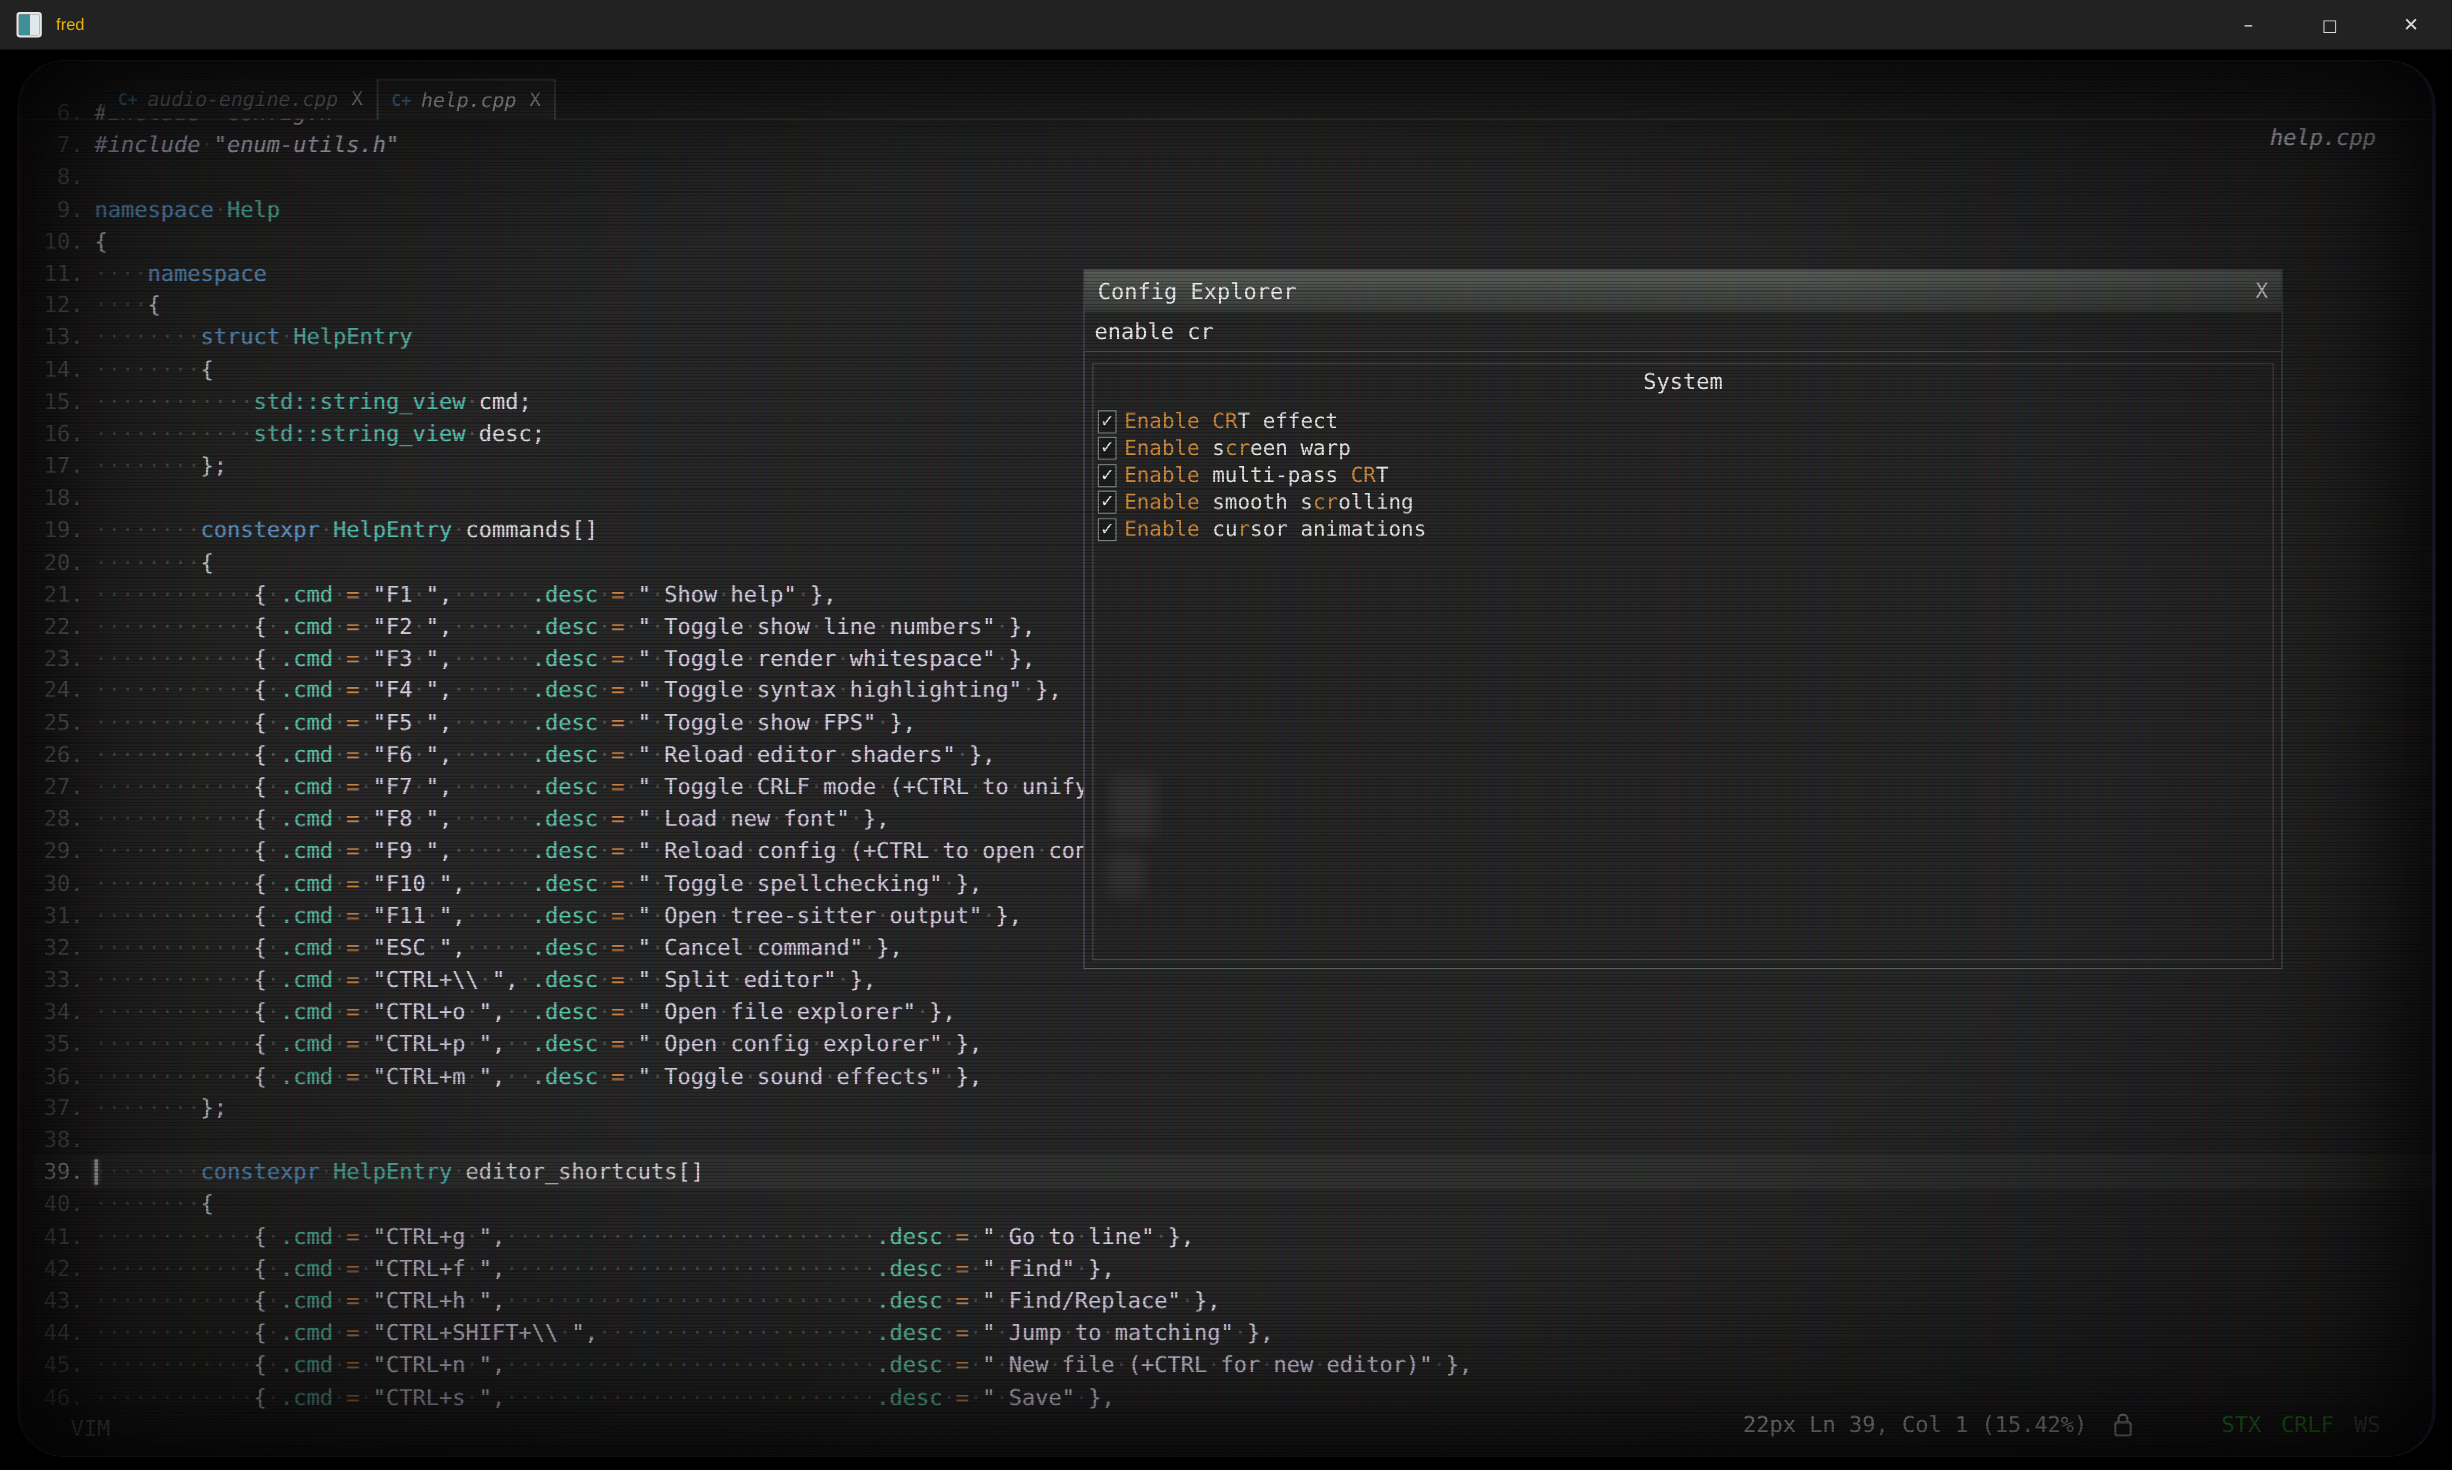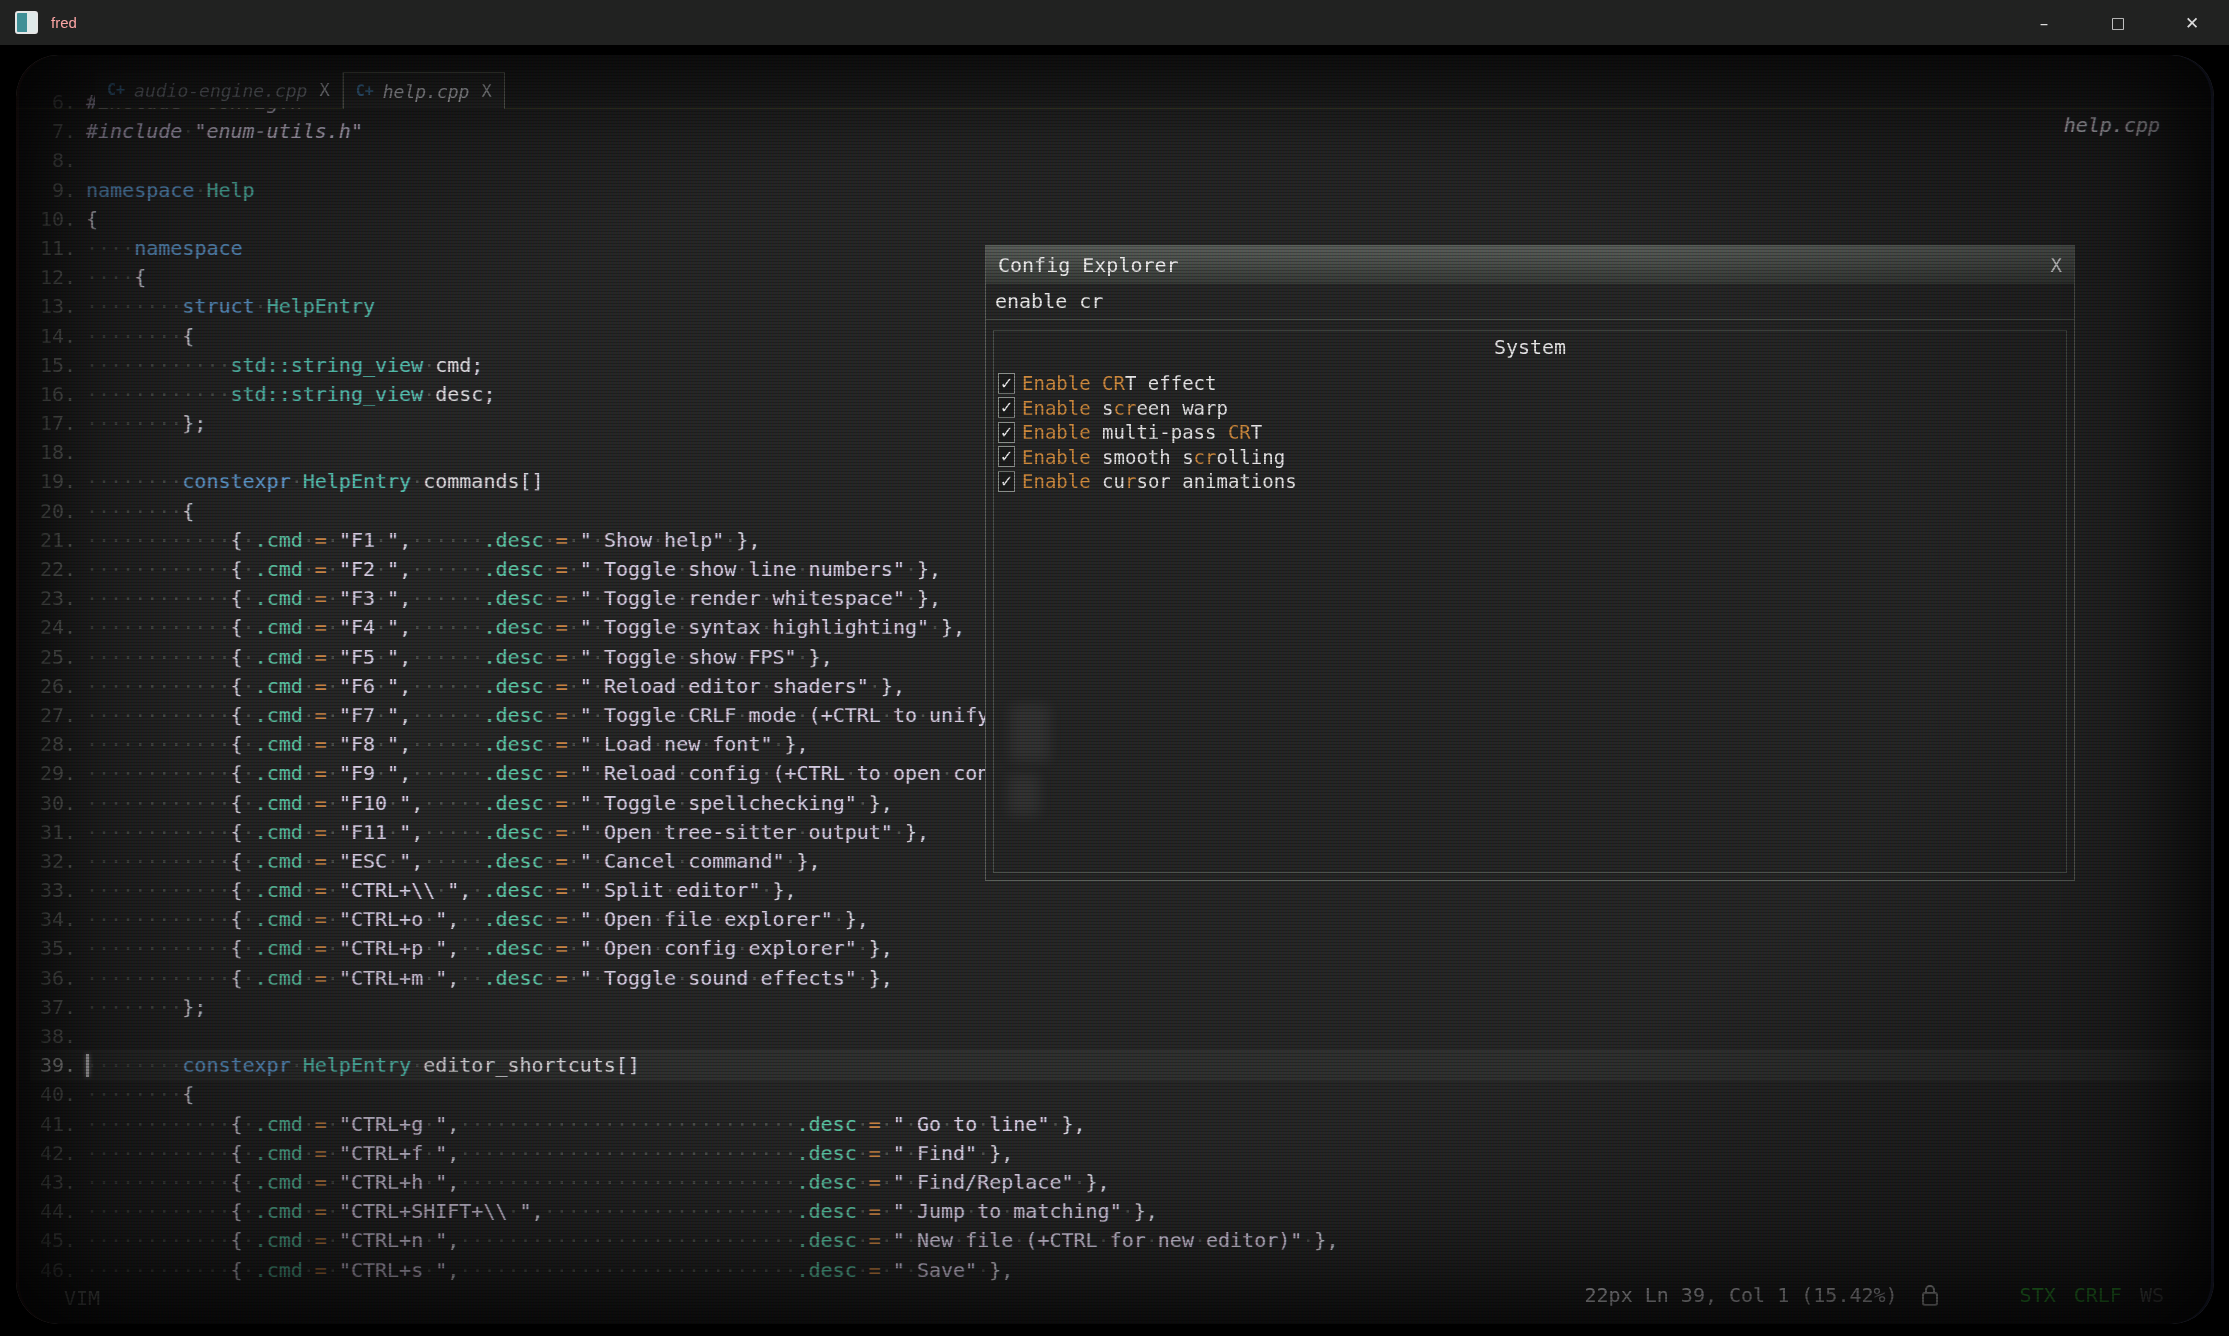--- a/index.html
+++ b/index.html
@@ -2,21 +2,21 @@
 <html><head>
 <meta charset="utf-8">
 <style>
   html,body{margin:0;padding:0;background:#000;}
   body{width:2229px;height:1336px;position:relative;overflow:hidden;font-family:"DejaVu Sans Mono",monospace;}
 
   
   .titlebar{position:absolute;top:0;left:0;right:0;height:45px;background:#212221;display:flex;align-items:center;z-index:50;}
   .app-icon{width:19px;height:19px;margin-left:15px;border:2px solid #e6e6e6;border-radius:3px;
     background:linear-gradient(90deg,#3f8f96 0 55%,#dfe9e9 55%);}
-  .app-title{margin-left:13px;color:#fca5a5;font-family:"Liberation Sans",sans-serif;font-size:15px;}
+  .app-title{margin-left:13px;color:#eab308;font-family:"Liberation Sans",sans-serif;font-size:15px;}
   .win-controls{margin-left:auto;display:flex;height:100%;}
   .win-btn{width:74px;height:100%;display:flex;align-items:center;justify-content:center;color:#dcdcdc;font-size:17px;font-family:"DejaVu Sans",sans-serif;}
   .win-btn.max{font-size:15px;}
 
   
   .bezel{position:absolute;top:45px;left:0;right:0;bottom:0;background:#000;}
   .screen{position:absolute;left:16px;right:15px;top:10px;bottom:12px;background:#242524;border-radius:42px;overflow:hidden;}
   .crt{position:absolute;inset:0;border-radius:42px;pointer-events:none;z-index:40;
     background:
       repeating-linear-gradient(0deg, rgba(0,0,0,.24) 0 1px, rgba(0,0,0,0) 1px 3px),

